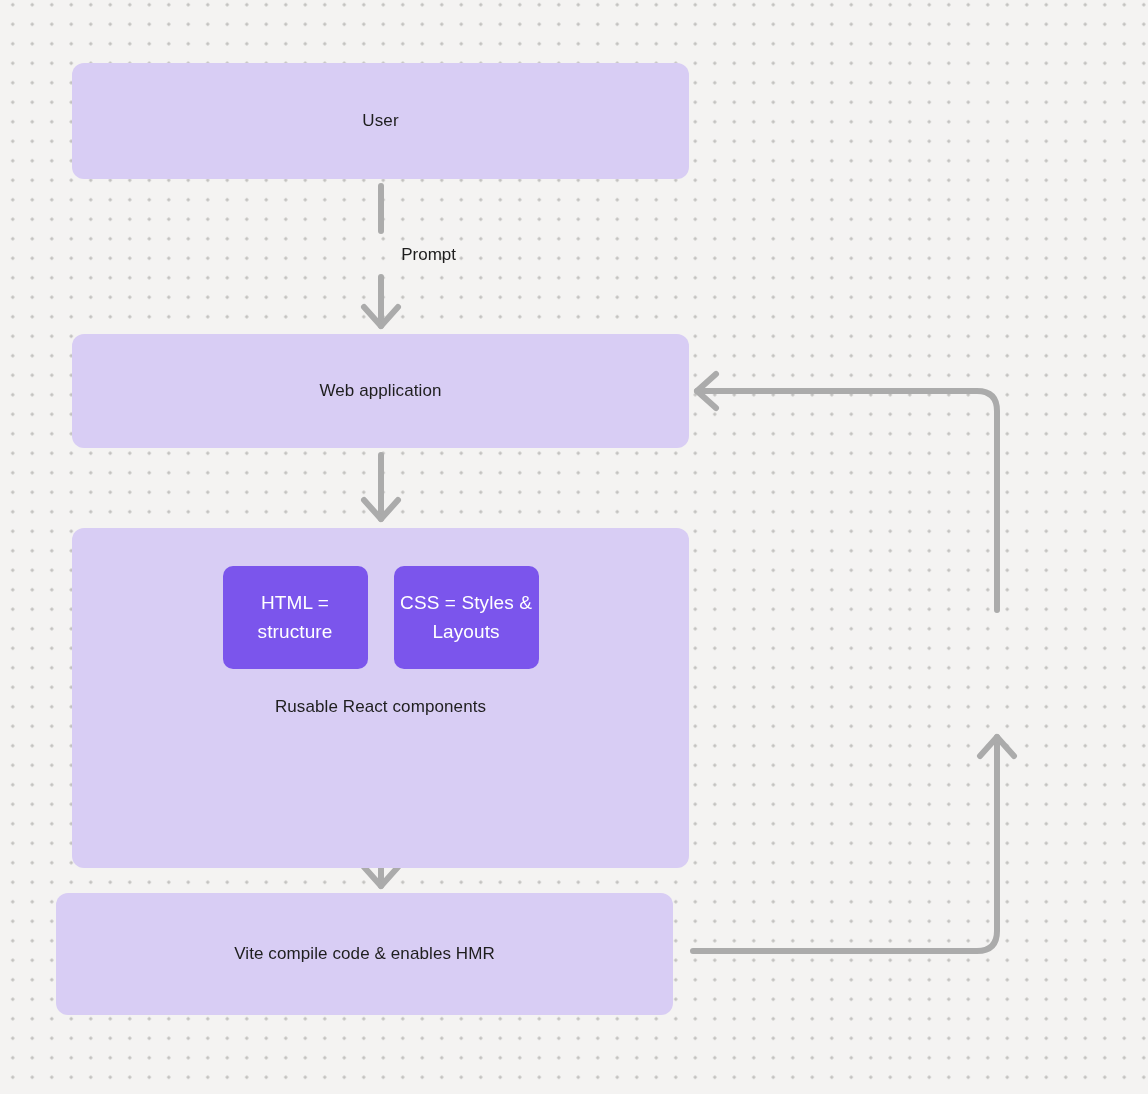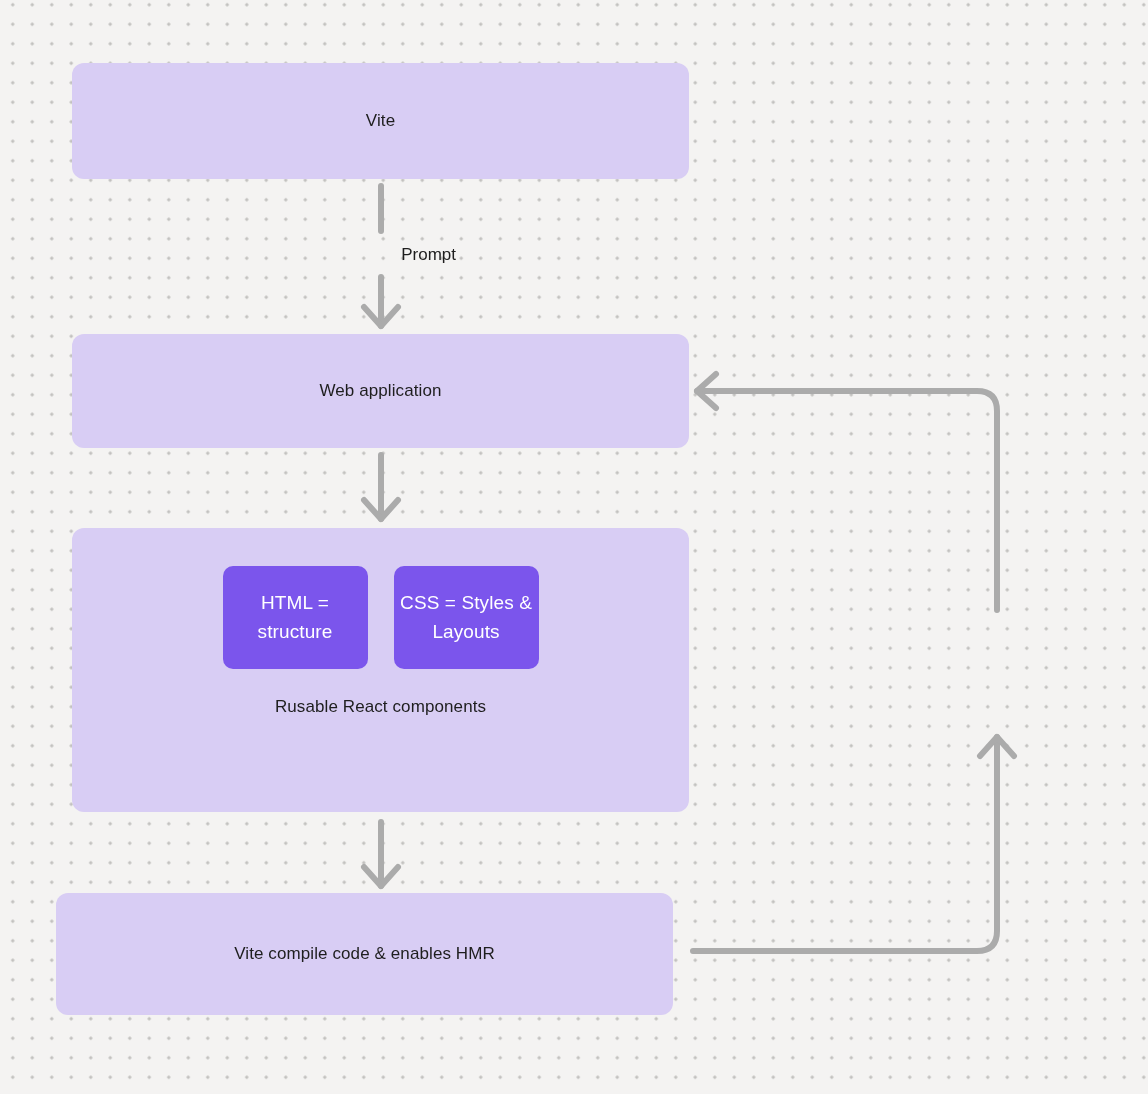--- a/index.html
+++ b/index.html
@@ -24,21 +24,21 @@
     display: flex;
     align-items: center;
     justify-content: center;
     color: #1e1e1e;
     font-size: 17px;
     font-weight: 500;
     letter-spacing: 0.1px;
   }
   .node-user          { left: 72px;  top: 63px;  width: 617px; height: 116px; }
   .node-web-app       { left: 72px;  top: 334px; width: 617px; height: 114px; }
-  .node-group         { left: 72px;  top: 528px; width: 617px; height: 284px;
+  .node-group         { left: 72px;  top: 528px; width: 617px; height: 340px;
                         flex-direction: column; justify-content: flex-start; }
   .node-vite          { left: 56px;  top: 893px; width: 617px; height: 122px; }
   .node-render-ui     { left: 902px; top: 614px; width: 190px; height: 113px; }
 
   .group-row {
     display: flex;
     gap: 26px;
     margin-top: 38px;
   }
   .chip {
@@ -108,21 +108,21 @@
     <path d="M 364 867 L 381 886 L 398 867"></path>
 
     <path d="M 693 951 L 977 951 Q 997 951 997 931 L 997 737"></path>
     <path d="M 980 756 L 997 737 L 1014 756"></path>
 
     <path d="M 997 610 L 997 411 Q 997 391 977 391 L 697 391"></path>
     <path d="M 716 374 L 697 391 L 716 408"></path>
   </svg>
 
   <div class="node node-user">
-    <span>Vite</span>
+    <span>User</span>
   </div>
 
   <div class="edge-label">Prompt</div>
 
   <div class="node node-web-app">
     <span>Web application</span>
   </div>
 
   <div class="node node-group">
     <div class="group-row">

